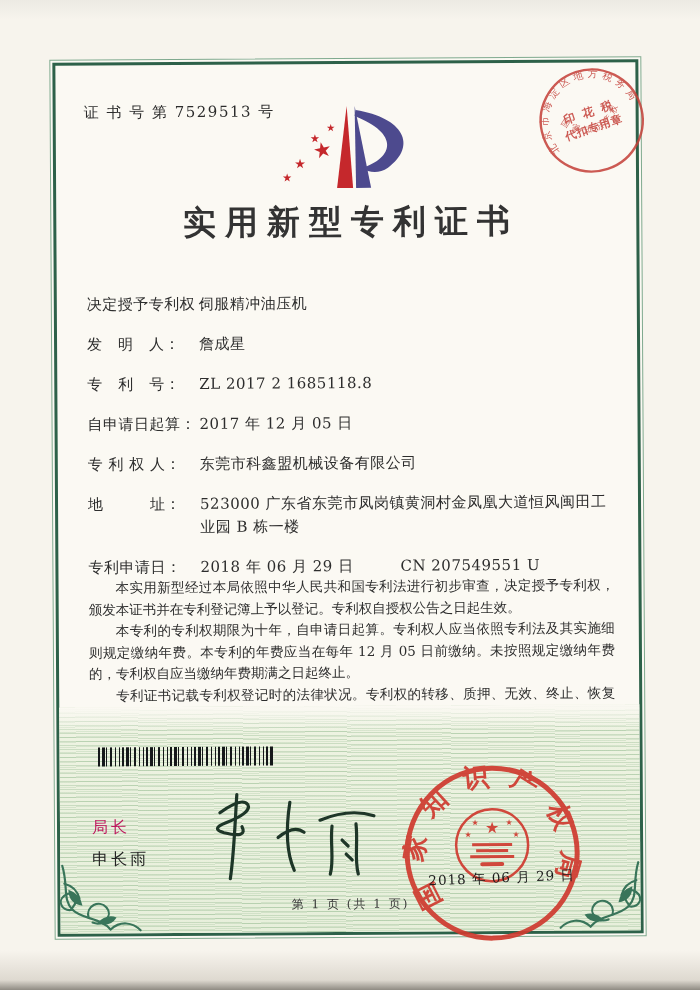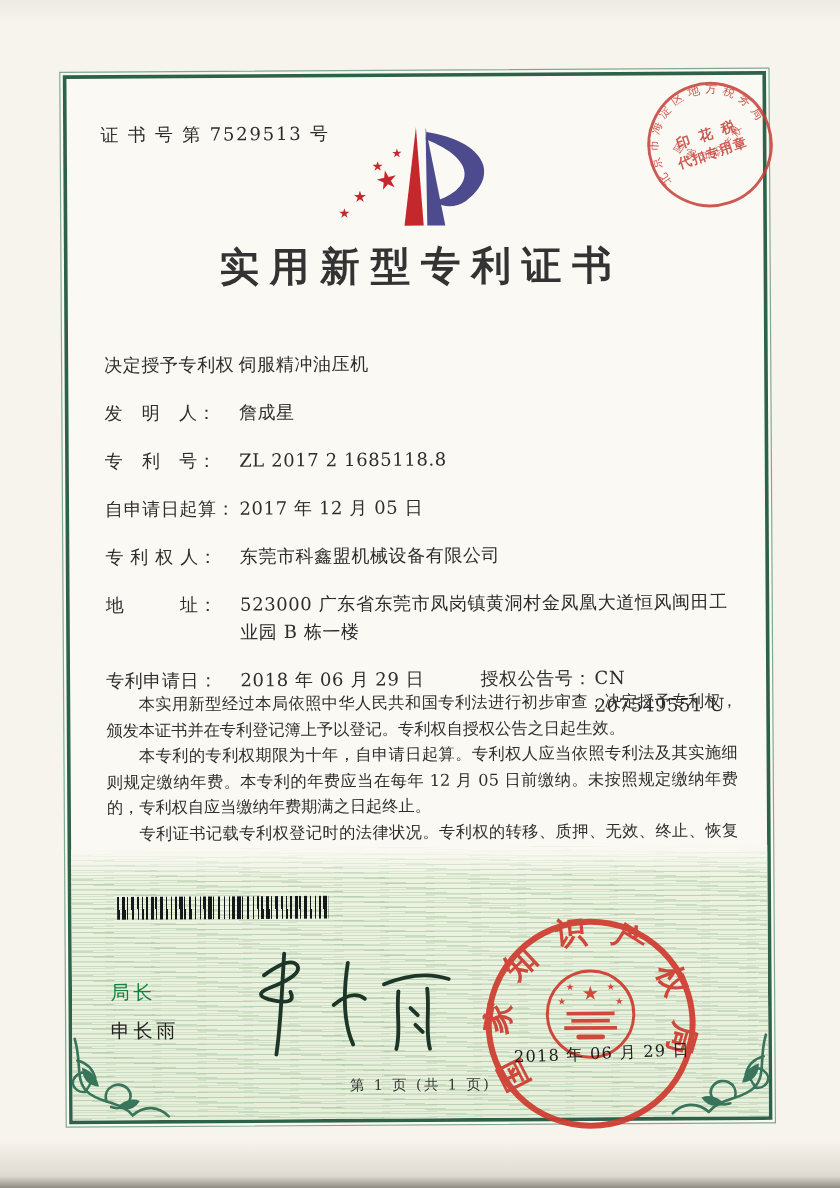--- a/index.html
+++ b/index.html
@@ -48,21 +48,21 @@
   .barcode{
     left:38px;top:682px;width:176px;height:19px;
     background:repeating-linear-gradient(90deg,
       #15181a 0 2px, transparent 2px 4px,
       #15181a 4px 7px, transparent 7px 8px,
       #15181a 8px 9px, transparent 9px 12px,
       #15181a 12px 14px, transparent 14px 17px,
       #15181a 17px 18px, transparent 18px 21px,
       #15181a 21px 22px, transparent 22px 24px);
   }
-  .director-title{left:32px;top:752px;font-size:16px;color:#15803d;letter-spacing:3px;
+  .director-title{left:32px;top:752px;font-size:16px;color:#be185d;letter-spacing:3px;
     font-family:"DejaVu Sans","Liberation Sans",sans-serif;}
   .director-name{left:32px;top:784px;font-size:16px;color:#222;letter-spacing:3px;
     font-family:Liberation Serif, serif;}
   .signature{left:130px;top:718px;width:190px;height:100px;}
   .seal{left:342px;top:700px;width:180px;height:180px;opacity:0.92;}
   .seal-date{left:368px;top:806px;width:160px;font-size:13.5px;color:#1c1c1c;letter-spacing:1px;
     transform:rotate(-2deg);white-space:nowrap;}
   .page-info{left:0;right:0;top:832px;text-align:center;font-size:12px;color:#3a3a3a;letter-spacing:2px;}
   .corner{width:100px;height:100px;}
   .corner.bl{left:-4px;bottom:-4px;}
@@ -132,21 +132,20 @@
         <span class="fvalue">东莞市科鑫盟机械设备有限公司</span>
       </div>
       <div class="frow">
         <span class="flabel">地　　　址：</span>
         <span class="fvalue">523000 广东省东莞市凤岗镇黄洞村金凤凰大道恒风闽田工业园 B 栋一楼</span>
       </div>
       <div class="frow last">
         <span class="flabel">专利申请日：</span>
         <span class="fvalue">2018 年 06 月 29 日</span>
         <span class="pair2">
-          <span class="flabel">授权公告号：</span>
           <span>CN 207549551 U</span>
         </span>
       </div>
     </div>
 
     <div class="abs paras">
       <p>本实用新型经过本局依照中华人民共和国专利法进行初步审查，决定授予专利权，颁发本证书并在专利登记簿上予以登记。专利权自授权公告之日起生效。</p>
       <p>本专利的专利权期限为十年，自申请日起算。专利权人应当依照专利法及其实施细则规定缴纳年费。本专利的年费应当在每年 12 月 05 日前缴纳。未按照规定缴纳年费的，专利权自应当缴纳年费期满之日起终止。</p>
       <p>专利证书记载专利权登记时的法律状况。专利权的转移、质押、无效、终止、恢复和专利权人的姓名或名称、国籍、地址变更等事项记载在专利登记簿上。</p>
     </div>

